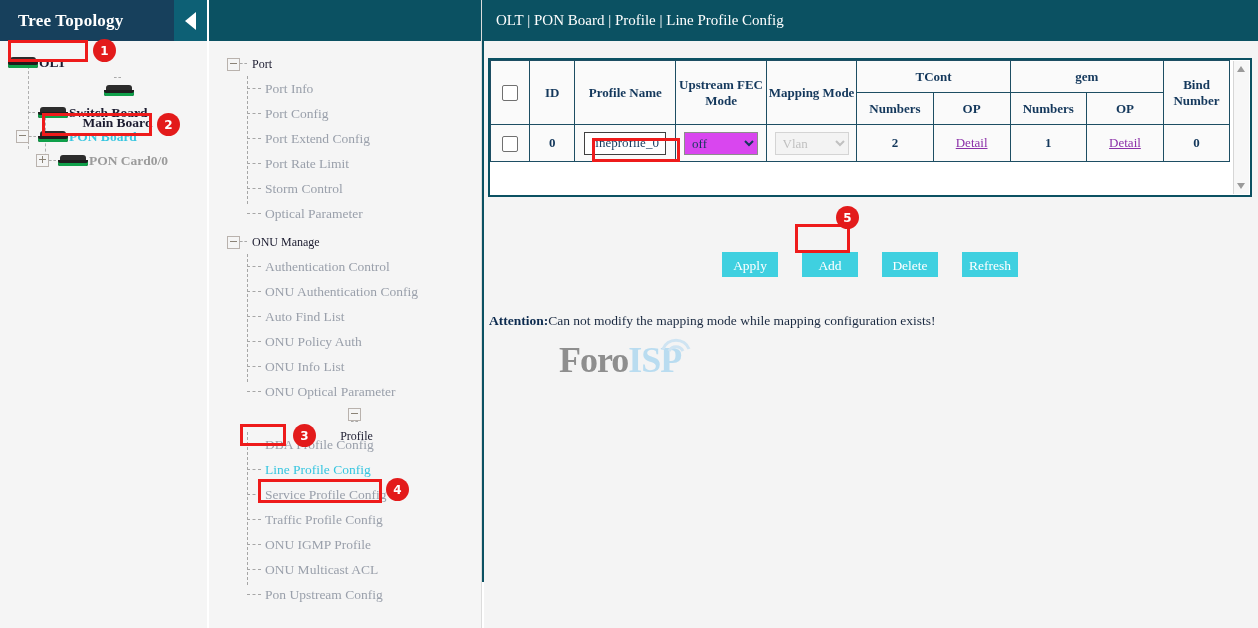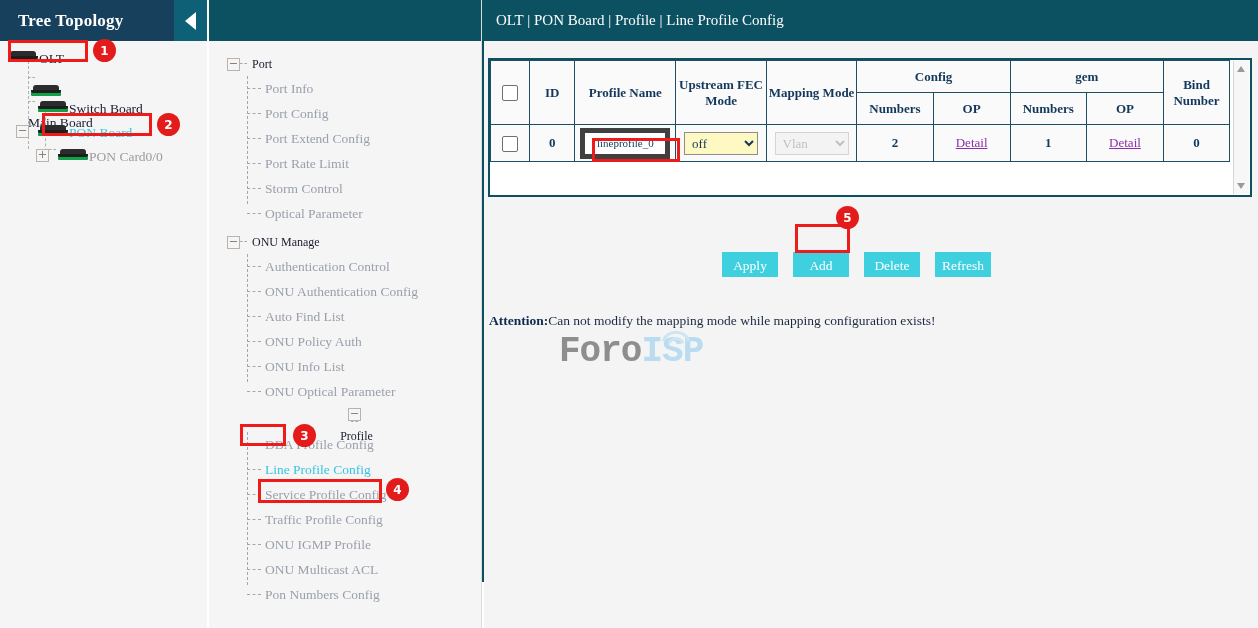--- a/index.html
+++ b/index.html
@@ -61,25 +61,26 @@
     border-right: 11px solid #ffffff;
   }
   .tree-body {
     position: relative;
     padding-top: 5px;
     background: #f5f5f5;
     height: 587px;
   }
   .tnode {
     display: flex;
-    align-items: flex-start;
+    align-items: center;
     height: 23px;
     position: relative;
     font-size: 13.5px;
     white-space: nowrap;
+    font-weight: bold;
   }
   .tnode-label { color: #1b1b2f; }
   .tnode-label.cyan { color: #37c6e0; }
   .tnode-label.gray { color: #9b9b9b; }
   .dev-icon {
     display: inline-block;
     width: 30px; height: 12px;
     position: relative;
     margin-right: 1px;
     flex: 0 0 30px;
@@ -246,34 +247,34 @@
     width: 14px; height: 14px;
     border: 1px solid #707070;
     background: #fff;
     display: inline-block;
     border-radius: 2px;
     vertical-align: middle;
   }
   .pname-input {
     width: 76px;
     height: 19px;
-    border: 5px solid #404040;
+    border: 1px solid #404040;
     background: #ffffff;
     font-family: "Liberation Serif", serif;
-    font-size: 11px;
+    font-size: 13px;
     color: #14385c;
     text-align: center;
     padding: 1px 2px;
     box-sizing: content-box;
   }
   .sel {
     width: 74px;
     height: 23px;
     border: 1px solid #8d8d8d;
-    background: #fef9c3;
+    background: #d946ef;
     font-family: "Liberation Serif", serif;
     font-size: 13px;
     color: #14385c;
     padding-left: 3px;
     box-sizing: border-box;
   }
   .sel.disabled {
     color: #a8a8a8;
     background: #f1f1f1;
     border-color: #c4c4c4;
@@ -315,21 +316,21 @@
     border-right: 4px solid transparent;
     border-top: 6px solid #9a9a9a;
   }
 
   
   .btn-row {
     position: absolute;
     left: 238px;
     top: 211px;
     display: flex;
-    gap: 15px;
+    gap: 24px;
     align-items: flex-end;
   }
   .btn {
     width: 56px;
     height: 25px;
     background: #3fd0e0;
     color: #ffffff;
     border: none;
     font-family: "Liberation Serif", serif;
     font-size: 13.5px;
@@ -342,22 +343,22 @@
     left: 5px;
     top: 272px;
     font-size: 13.5px;
     color: #1b2a41;
   }
   .attention b { color: #0d2b4f; }
 
   .watermark {
     position: absolute;
     left: 75px;
-    top: 290px;
-    font-family: Liberation Mono, monospace;
+    top: 298px;
+    font-family: Liberation Serif, serif;
     font-size: 36px;
     font-weight: bold;
     letter-spacing: -1px;
   }
   .wm-foro { color: #8e8e8e; }
   .wm-isp { color: #b9dcf0; }
   .wm-arc {
     position: absolute;
     left: 100px;
     top: -4px;
@@ -533,21 +534,21 @@
         <div class="mitem">
           <span class="tick"></span>
           <span class="itext">ONU IGMP Profile</span>
         </div>
         <div class="mitem">
           <span class="tick"></span>
           <span class="itext">ONU Multicast ACL</span>
         </div>
         <div class="mitem">
           <span class="tick"></span>
-          <span class="itext">Pon Numbers Config</span>
+          <span class="itext">Pon Upstream Config</span>
         </div>
       </div>
     </div>
   </div>
 
   <div class="main">
     <div class="breadcrumb-bar">OLT | PON Board | Profile | Line Profile Config</div>
 
     <div class="content-area">
 
@@ -567,21 +568,21 @@
           </colgroup>
           <thead>
             <tr>
               <th rowspan="2" class="thead-tall">
                 <span class="chk"></span>
               </th>
               <th rowspan="2" class="thead-tall">ID</th>
               <th rowspan="2" class="thead-tall">Profile Name</th>
               <th rowspan="2" class="thead-tall">Upstream FEC Mode</th>
               <th rowspan="2" class="thead-tall">Mapping Mode</th>
-              <th colspan="2">Config</th>
+              <th colspan="2">TCont</th>
               <th colspan="2">gem</th>
               <th rowspan="2" class="thead-tall">Bind Number</th>
             </tr>
             <tr>
               <th>Numbers</th>
               <th>OP</th>
               <th>Numbers</th>
               <th>OP</th>
             </tr>
           </thead>

